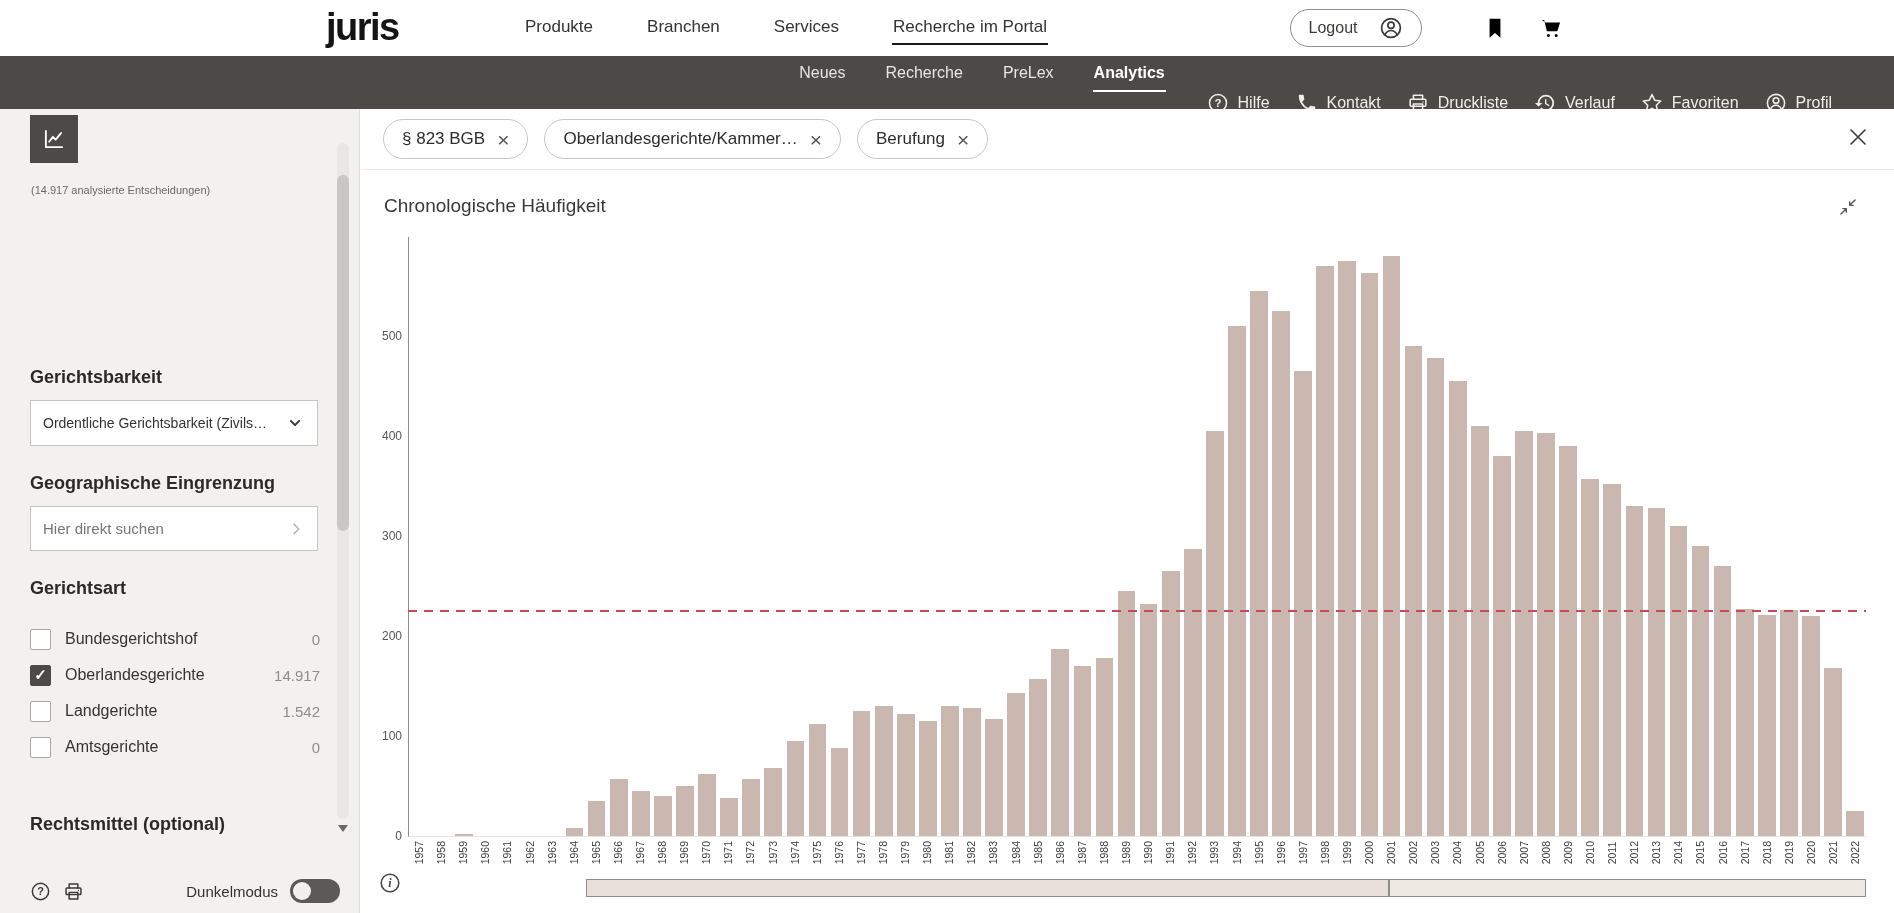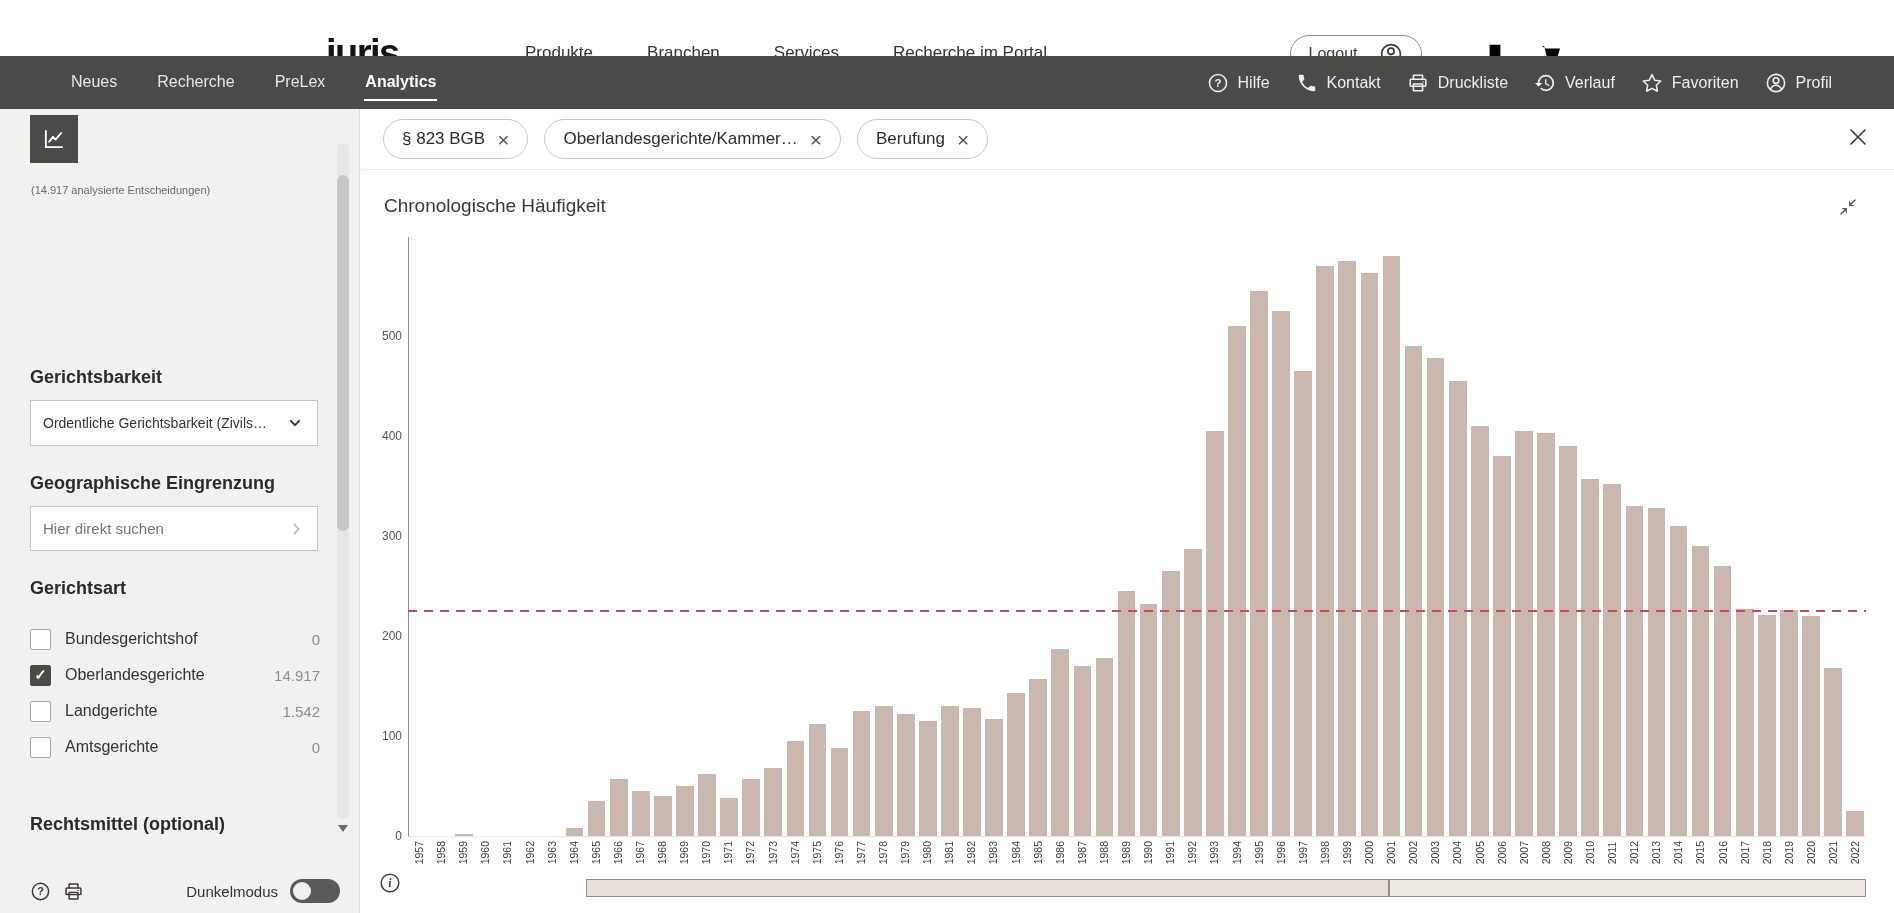--- a/index.html
+++ b/index.html
@@ -4,36 +4,36 @@
 <style>
   * { margin:0; padding:0; box-sizing:border-box; }
   html,body { width:1894px; height:913px; overflow:hidden; background:#fff;
               font-family:"Liberation Sans", sans-serif; color:#2e2d2c; }
 
   .icon { display:inline-block; }
   .icon svg { width:100%; height:100%; display:block; fill:none; stroke:currentColor;
               stroke-width:1.7; stroke-linecap:round; stroke-linejoin:round; }
 
   
-  .top { position:absolute; top:0; left:0; width:100%; height:56px; background:#fff;margin-top:26px; }
+  .top { position:absolute; top:0; left:0; width:100%; height:56px; background:#fff; }
   .logo { position:absolute; left:326px; top:6px; font-size:38px; font-weight:bold;
           letter-spacing:-1.5px; color:#141414; cursor:pointer; }
   .top-nav { position:absolute; left:524px; top:0; height:56px; display:flex; align-items:center; gap:52px; }
   .tnav { font-size:17px; color:#333; cursor:pointer; padding:6px 1px; border-bottom:2px solid transparent; }
   .tnav.active { border-color:#1a1a1a; }
   .logout-btn { position:absolute; left:1290px; top:9px; width:132px; height:38px;
                 border:1.5px solid #8f8d8b; border-radius:19px; background:#fff;
                 display:flex; align-items:center; justify-content:center; gap:22px;
                 font-size:16px; color:#3c3a38; cursor:pointer; font-family:inherit; }
   .logout-btn .icon { width:24px; height:24px; }
   .hdr-icon { position:absolute; top:15px; width:26px; height:26px; color:#3c3a38; cursor:pointer; }
 
   
   .dark { position:absolute; top:56px; left:0; width:100%; height:53px; background:#4b4a47;
-          display:flex; align-items:center; }
+          display:flex; align-items:center;flex-direction:column; }
   #darknav-left { display:flex; gap:38px; padding-left:70px; align-items:center; }
   .dnav { font-size:16px; color:#e8e6e4; cursor:pointer; padding:8px 1px; border-bottom:2px solid transparent; }
   .dnav.active { color:#fff; border-color:#fff; font-weight:bold; }
   #darknav-right { margin-left:auto; display:flex; gap:26px; padding-right:62px; align-items:center; }
   .tool { display:flex; align-items:center; gap:9px; color:#f0eeec; font-size:16px; cursor:pointer; }
   .tool .icon { width:22px; height:22px; }
 
   
   .content { position:absolute; top:109px; left:0; right:0; bottom:0; }
 

